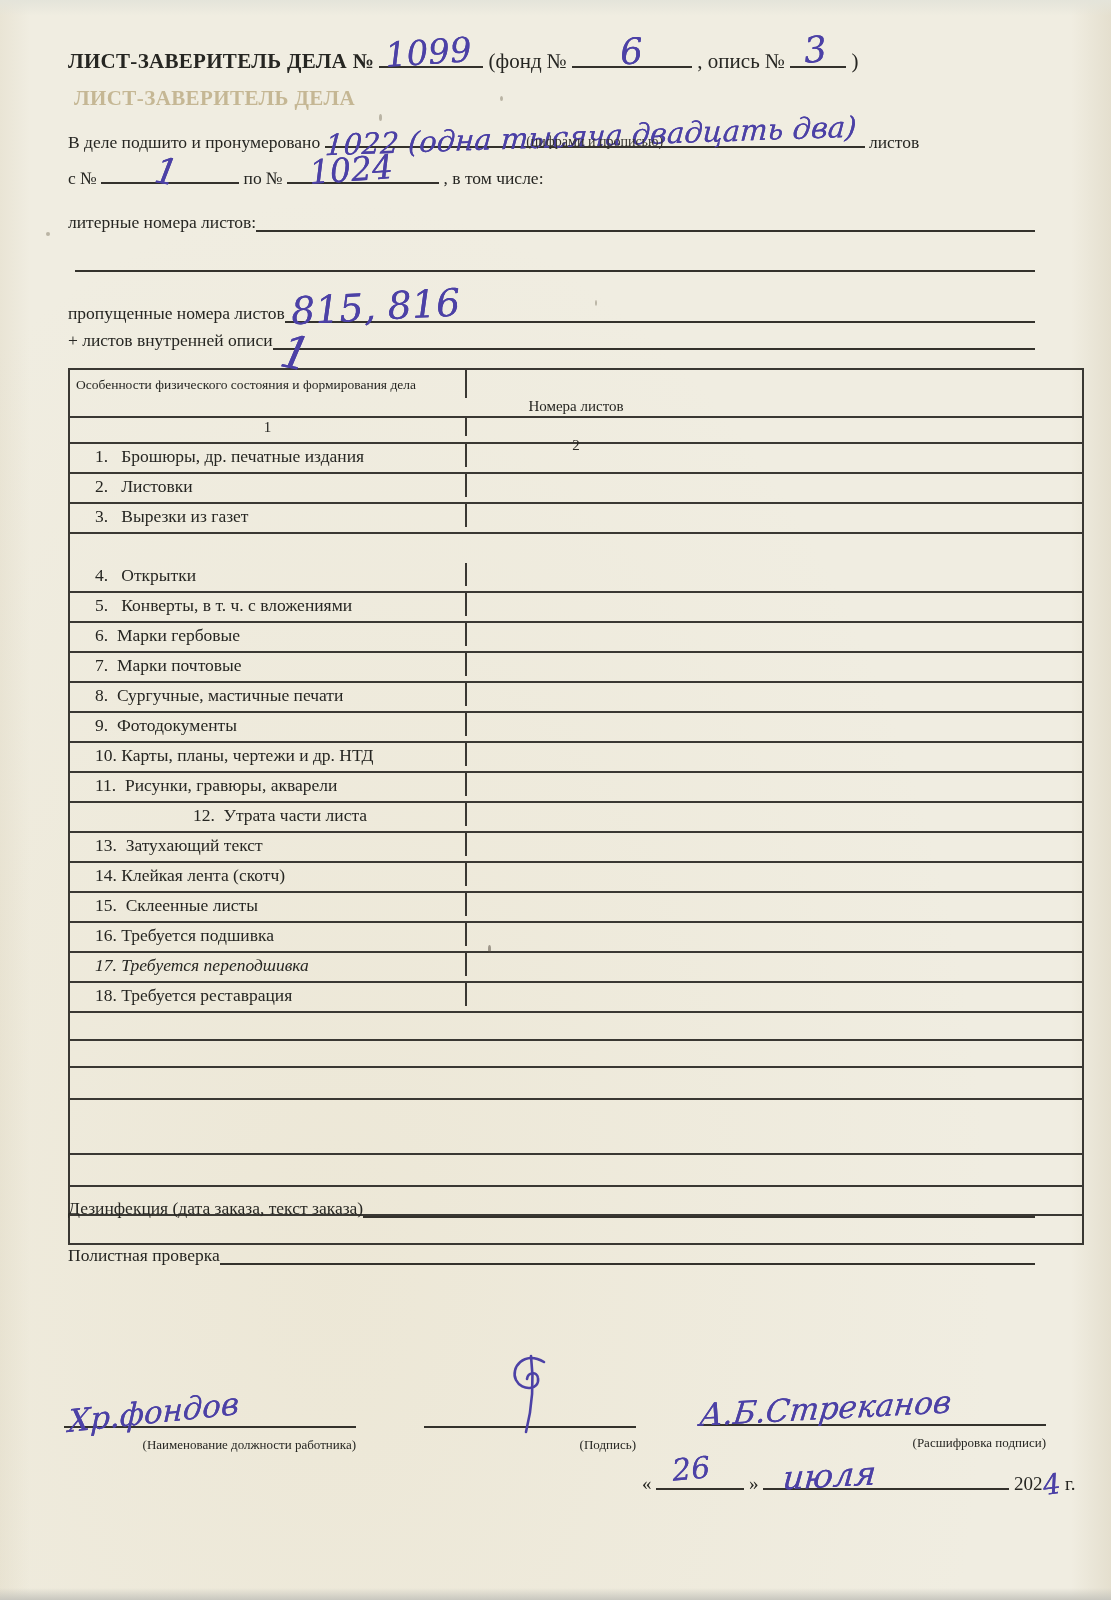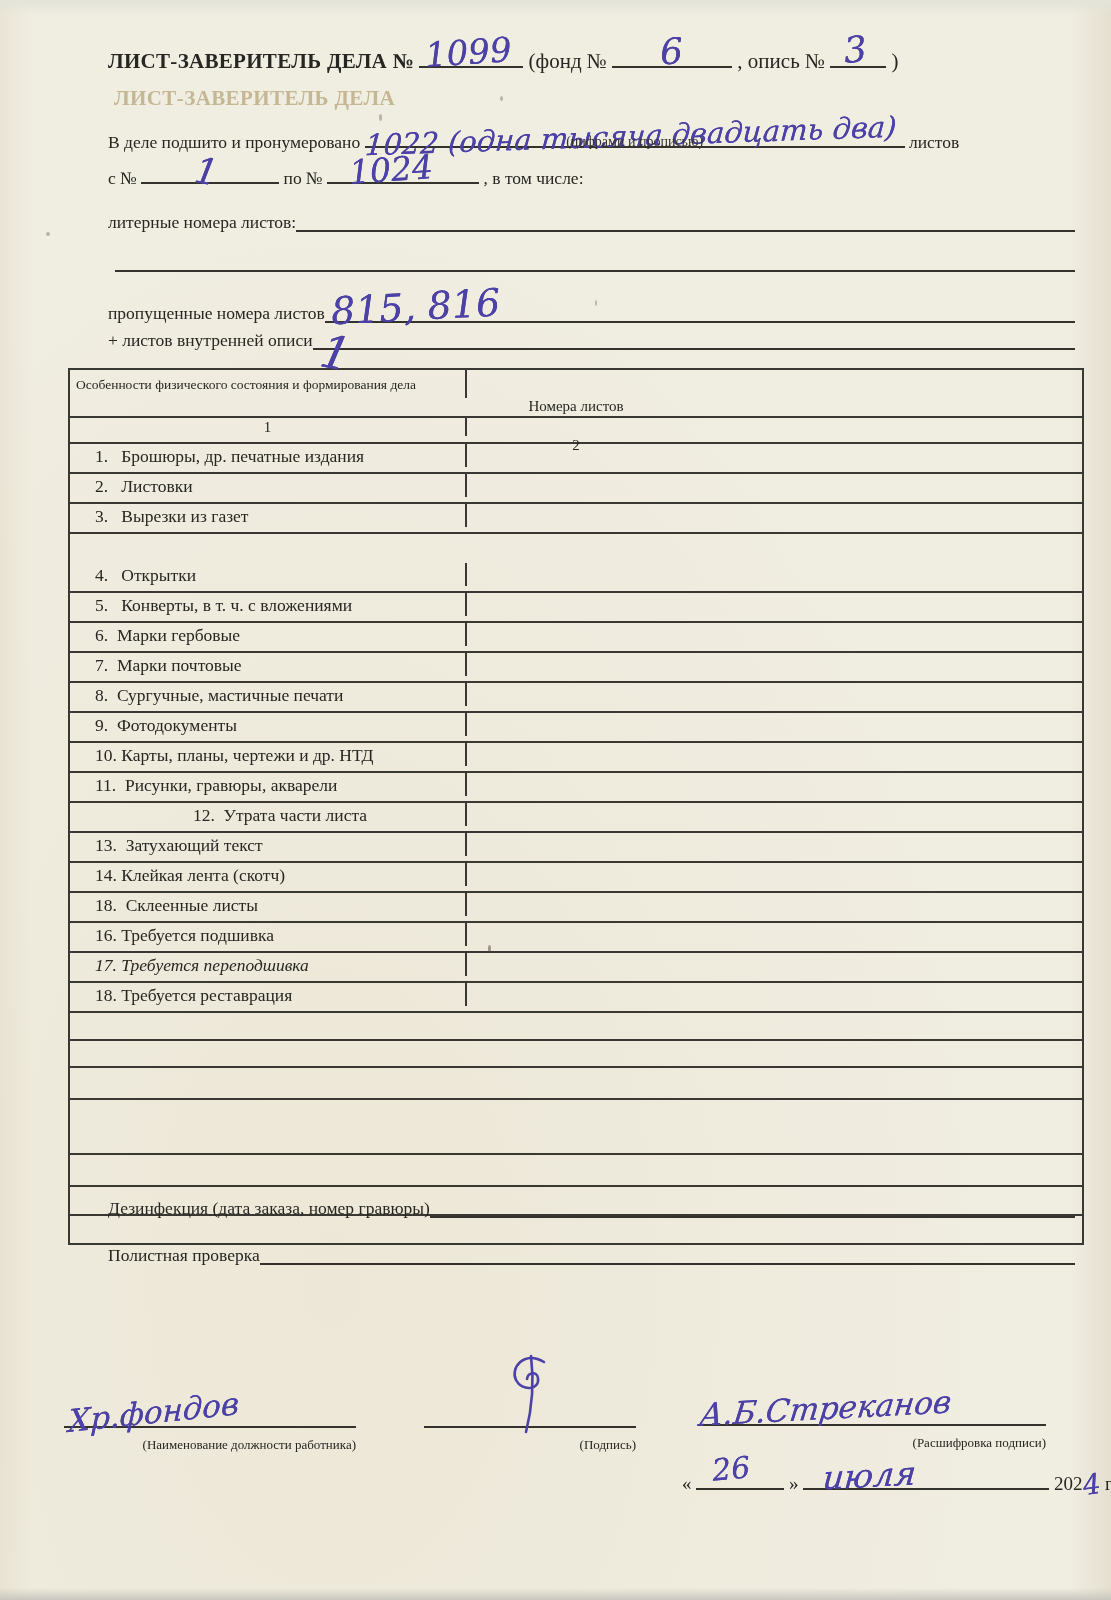--- a/index.html
+++ b/index.html
@@ -10,21 +10,21 @@
     background:#f0ede1;
     background-image:
       linear-gradient(180deg, #e4e4da 0px, rgba(228,228,218,0) 16px),
       linear-gradient(0deg, #c8c7bf 0px, rgba(200,199,191,0) 12px),
       linear-gradient(90deg, rgba(220,212,190,.35) 0px, rgba(220,212,190,0) 30px),
       linear-gradient(270deg, rgba(214,206,184,.45) 0px, rgba(214,206,184,0) 40px),
       radial-gradient(ellipse at 30% 80%, rgba(226,214,182,.25), rgba(226,214,182,0) 60%);
     overflow:hidden;
     color:#262622;
   }
-  .abs { position:absolute;margin-left:40px; }
+  .abs { position:absolute; }
 
   
   .fill {
     display:inline-block; position:relative;
     border-bottom:2px solid #34322c; height:1.05em; vertical-align:baseline;
   }
   .flexline { display:flex; align-items:flex-end; }
   .flexline .label { white-space:nowrap; line-height:1.15; }
   .flexline .fill { flex:1; }
 
@@ -220,21 +220,21 @@
         <div class="tc2"></div>
       </div>
     <div class="trow" style="height:28px;">
         <div class="tc1">
           <span class="rowtext">14. Клейкая лента (скотч)</span>
         </div>
         <div class="tc2"></div>
       </div>
     <div class="trow" style="height:28px;">
         <div class="tc1">
-          <span class="rowtext">18.  Склеенные листы</span>
+          <span class="rowtext">15.  Склеенные листы</span>
         </div>
         <div class="tc2"></div>
       </div>
     <div class="trow" style="height:28px;">
         <div class="tc1">
           <span class="rowtext">16. Требуется подшивка</span>
         </div>
         <div class="tc2"></div>
       </div>
     <div class="trow" style="height:28px;font-style:italic;">
@@ -274,21 +274,21 @@
         <div class="tc1"></div>
         <div class="tc2"></div>
       </div>
     <div class="trow" style="height:27px;">
         <div class="tc1"></div>
         <div class="tc2"></div>
       </div>
   </div>
 
   <div class="abs flexline body-text" style="top:1198px; left:68px; width:967px;">
-    <span class="label">Дезинфекция (дата заказа, номер гравюры)</span>
+    <span class="label">Дезинфекция (дата заказа, текст заказа)</span>
     <span class="fill"></span>
   </div>
 
   <div class="abs flexline body-text" style="top:1245px; left:68px; width:967px;">
     <span class="label">Полистная проверка</span>
     <span class="fill"></span>
   </div>
 
   <div class="sig" style="left:64px; top:1386px; width:292px;">
     <div class="sig-line">

